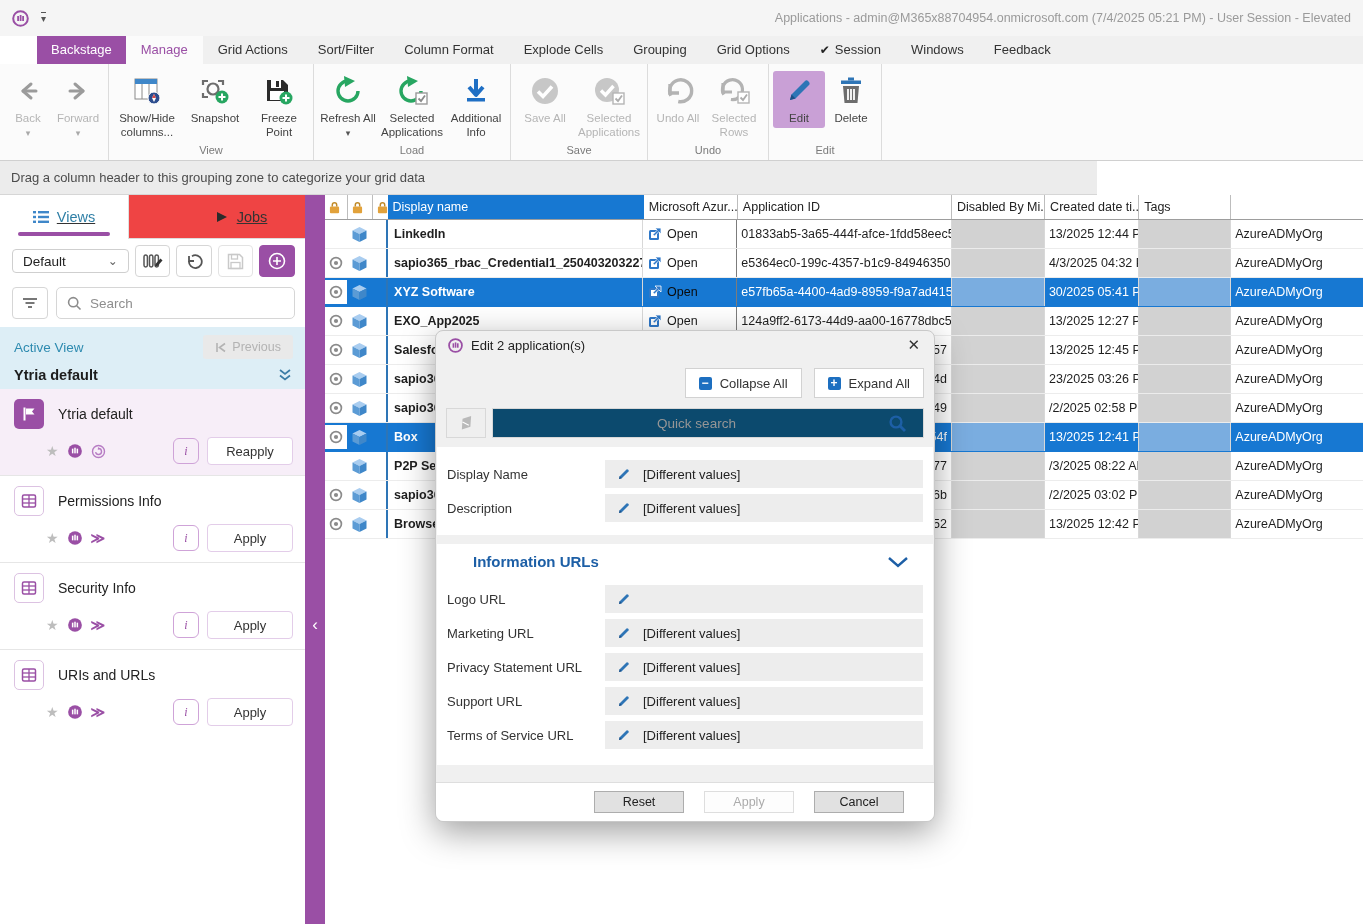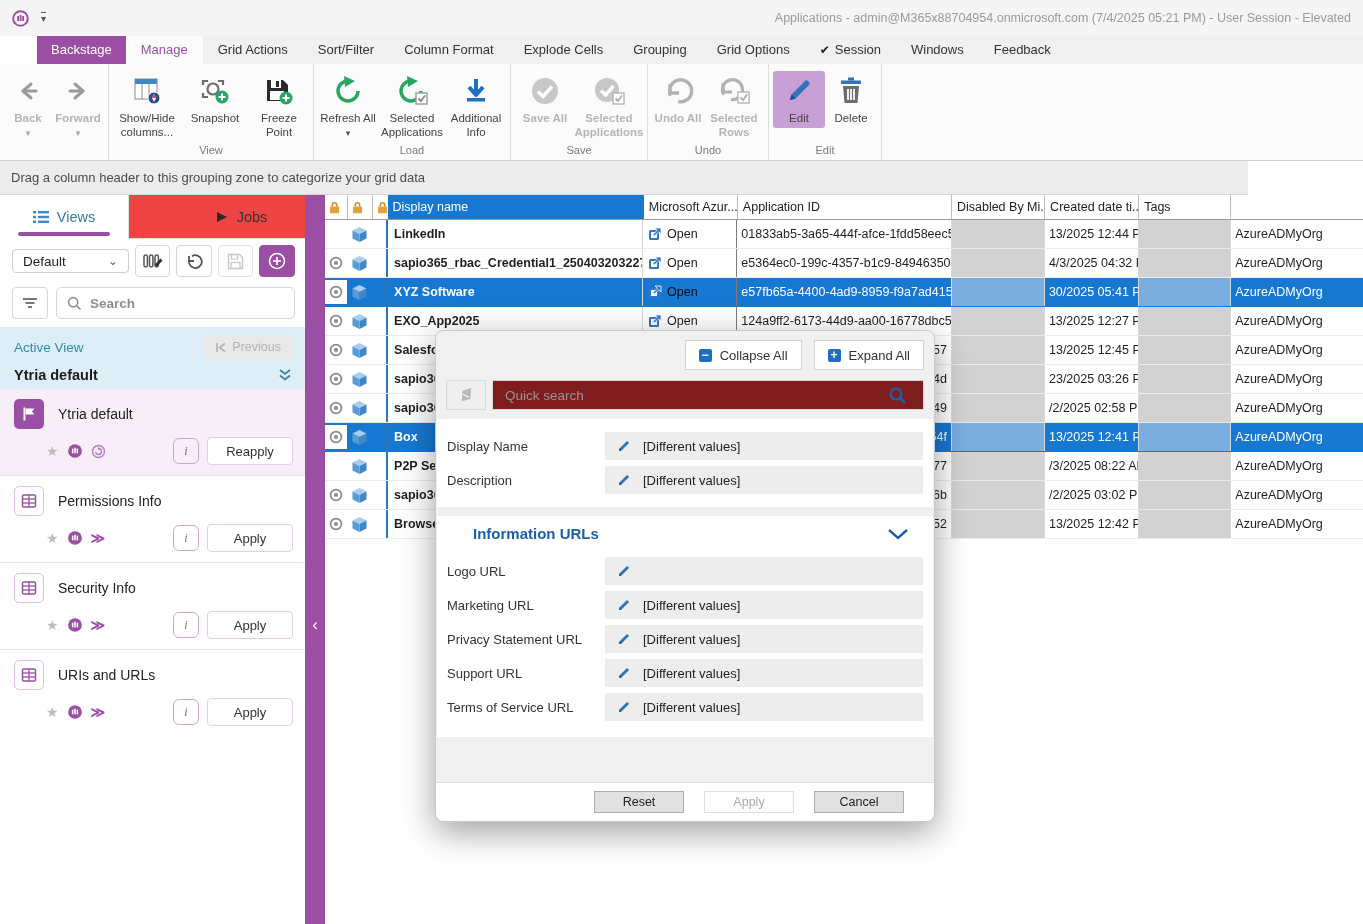--- a/index.html
+++ b/index.html
@@ -19,43 +19,43 @@
   .rtab .chk{font-size:12px;margin-right:5px;color:#222;}
   
   #ribbon{left:0;top:64px;width:1363px;height:96px;background:#fbfbfb;border-bottom:1px solid #d0d0d0;display:flex;}
   .rgroup{display:flex;flex-direction:column;border-right:1px solid #dcdcdc;padding:0 4px;}
   .rgroup .btns{flex:1;display:flex;align-items:flex-start;padding-top:7px;}
   .rgroup .glabel{text-align:center;color:#7a7a7a;font-size:11px;padding-bottom:4px;}
   .rbtn{width:58px;display:flex;flex-direction:column;align-items:center;padding:2px 1px;border-radius:3px;}
   .rbtn.wide{width:66px;}
   .rbtn .ricon{height:36px;display:flex;align-items:center;justify-content:center;}
   .rbtn .rlabel{font-size:11.5px;line-height:1.18;text-align:center;color:#444;margin-top:3px;}
-  .rbtn.disabled .rlabel{color:#b5b5b5;font-weight:bold;}
+  .rbtn.disabled .rlabel{color:#b5b5b5;}
   .rbtn .rcaret{font-size:9px;color:#a9a9a9;margin-top:2px;}
   .rbtn.highlight{background:#c9a0d6;}
   .inlinecaret{font-size:9px;color:#555;}
   
-  #groupbar{left:0;top:161px;width:1248px;height:34px;background:#ececec;border-bottom:1px solid #d6d6d6;
+  #groupbar{left:0;top:161px;width:1097px;height:34px;background:#ececec;border-bottom:1px solid #d6d6d6;
             font-size:13px;color:#4c4c4c;display:flex;align-items:center;padding-left:11px;box-sizing:border-box;}
   
   #sidebar{left:0;top:195px;width:305px;height:729px;background:#fff;overflow:hidden;}
-  #sbtabs{display:flex;height:44px;}
+  #sbtabs{display:flex;height:44px;text-decoration:underline;}
   .sbtab{flex:1;display:flex;align-items:center;justify-content:center;gap:8px;font-size:14.5px;position:relative;}
   .sbtab.views{color:#2f7fa6;background:#fff;}
   .sbtab.views .underline{position:absolute;left:18px;right:18px;bottom:3px;height:4px;background:#9a4fa5;border-radius:2px;}
   .sbtab.jobs{color:#333;background:#ef4444;border-left:1px solid #e0e0e0;border-bottom:1px solid #ddd;padding-left:48px;}
   #sbcontrols{display:flex;align-items:center;padding:6px 10px 4px 12px;gap:6px;}
   .dropdown{width:118px;height:24px;border:1px solid #cfcfcf;border-radius:4px;background:#fff;display:flex;align-items:center;
             justify-content:space-between;padding:0 10px;font-size:13.5px;color:#222;box-sizing:border-box;}
   .dropdown .dd-caret{color:#666;font-size:12px;}
   .sqbtn{width:36px;height:32px;border:1px solid #d6d6d6;border-radius:4px;background:#fff;display:flex;align-items:center;justify-content:center;box-sizing:border-box;}
   .sqbtn.disabled{border-color:#e3e3e3;}
   .sqbtn.purple{background:#9a4fa5;border-color:#9a4fa5;}
   #sbsearchrow{display:flex;align-items:center;padding:6px 10px 8px 12px;gap:8px;}
-  #sb-search{flex:1;height:32px;border:1px solid #d6d6d6;border-radius:5px;background:#fff;display:flex;align-items:center;padding:0 10px;gap:8px;box-sizing:border-box;font-weight:bold;}
+  #sb-search{flex:1;height:32px;border:1px solid #d6d6d6;border-radius:5px;background:#fff;display:flex;align-items:center;padding:0 10px;gap:8px;box-sizing:border-box;}
   #sb-search .ph{color:#8e8e8e;font-size:13.5px;}
   
   #activeband{background:#ddeef6;padding:8px 12px 6px 14px;}
   #activeband .row1{display:flex;align-items:center;justify-content:space-between;}
   #av-label{color:#2e8bb0;font-size:13.5px;}
   #prev-btn{background:#e9e9e9;border-radius:3px;color:#b3b3b3;font-size:12.5px;height:24px;display:flex;align-items:center;gap:5px;padding:0 12px;}
   #activeband .row2{display:flex;align-items:center;justify-content:space-between;margin-top:8px;}
   #av-name{font-size:14.5px;font-weight:bold;color:#1d1d1d;}
   
   .vitem{padding:10px 12px 10px 14px;border-top:1px solid #e6e6e6;background:#fff;}
@@ -104,21 +104,21 @@
   #dialog{left:435px;top:330px;width:500px;height:492px;background:#f0f0f0;border:1px solid #c9c9c9;border-radius:8px;
           box-shadow:0 10px 34px rgba(0,0,0,.38);box-sizing:border-box;z-index:50;display:flex;flex-direction:column;}
   #dlg-title{height:28px;display:flex;align-items:center;padding:0 12px;gap:8px;flex:0 0 auto;}
   #dlg-title .t{font-size:13px;color:#222;flex:1;}
   #dlg-close{font-size:15px;color:#333;padding:0 2px;}
   #dlg-toolbar{display:flex;justify-content:flex-end;gap:12px;padding:9px 10px 0 10px;flex:0 0 auto;}
   .dlg-tbtn{height:28px;background:#fff;border:1px solid #d2d2d2;display:flex;align-items:center;gap:8px;padding:0 13px;font-size:13px;color:#333;}
   .sqicon{width:13px;height:13px;background:#1d6fc0;border-radius:2px;color:#fff;font-size:12px;line-height:13px;text-align:center;font-weight:bold;}
   #dlg-searchrow{display:flex;align-items:center;padding:10px 10px 0 10px;gap:6px;flex:0 0 auto;}
   #dlg-eraser{width:40px;height:30px;background:#efefef;border:1px solid #d8d8d8;display:flex;align-items:center;justify-content:center;box-sizing:border-box;}
-  #dlg-search{flex:1;height:30px;background:#7f1d1d;border:1px solid #d8d8d8;display:flex;align-items:center;padding:0 16px 0 12px;box-sizing:border-box;}
+  #dlg-search{flex:1;height:30px;background:#0c4a6e;border:1px solid #d8d8d8;display:flex;align-items:center;padding:0 16px 0 12px;box-sizing:border-box;text-align:center;}
   #dlg-search .ph{color:#969696;font-size:13.5px;flex:1;}
   .dlg-panel{background:#fff;margin:9px 1px 0 1px;padding:7px 10px;}
   .fieldrow{display:flex;align-items:center;margin:6px 0;}
   .fieldrow .flabel{width:158px;font-size:13px;color:#333;flex:0 0 auto;}
   .fieldrow .fval{flex:1;height:28px;background:#ededed;display:flex;align-items:center;padding-left:11px;gap:12px;}
   .fieldrow .fval .vtext{font-size:13px;color:#222;}
   #dlg-section-head{display:flex;align-items:center;padding:9px 14px 9px 26px;}
   #dlg-section-head .sh{color:#1d5fa6;font-size:15px;font-weight:bold;flex:1;}
   #dlg-footer{margin-top:auto;background:#fff;border-top:1px solid #dedede;border-radius:0 0 8px 8px;height:38px;
               display:flex;align-items:center;justify-content:flex-end;gap:20px;padding-right:30px;flex:0 0 auto;}
@@ -957,20 +957,32 @@
         <div class="cell c-id tail">384831c52</div>
         <div class="cell c-dis"></div>
         <div class="cell c-created">13/2025 12:42 PM</div>
         <div class="cell c-tags"></div>
         <div class="cell c-signin">AzureADMyOrg</div>
       </div>
     </div>
 </div>
 
 <div id="dialog" class="abs">
+  <div id="dlg-title">
+    <span>
+        <svg width="15" height="15" viewBox="0 0 17 17">
+          <circle cx="8.5" cy="8.5" r="7.3" fill="none" stroke="#9a4fa5" stroke-width="2"></circle>
+          <rect x="5.2" y="6" width="1.8" height="5" fill="#9a4fa5"></rect>
+          <rect x="7.7" y="5" width="1.8" height="6" fill="#9a4fa5"></rect>
+          <rect x="10.2" y="6" width="1.8" height="5" fill="#9a4fa5"></rect>
+        </svg>
+      </span>
+    <span class="t">Edit 2 application(s)</span>
+    <span id="dlg-close">✕</span>
+  </div>
   <div id="dlg-toolbar">
     <div class="dlg-tbtn">
       <span class="sqicon">−</span>
       <span>Collapse All</span>
     </div>
     <div class="dlg-tbtn">
       <span class="sqicon">+</span>
       <span>Expand All</span>
     </div>
   </div>

